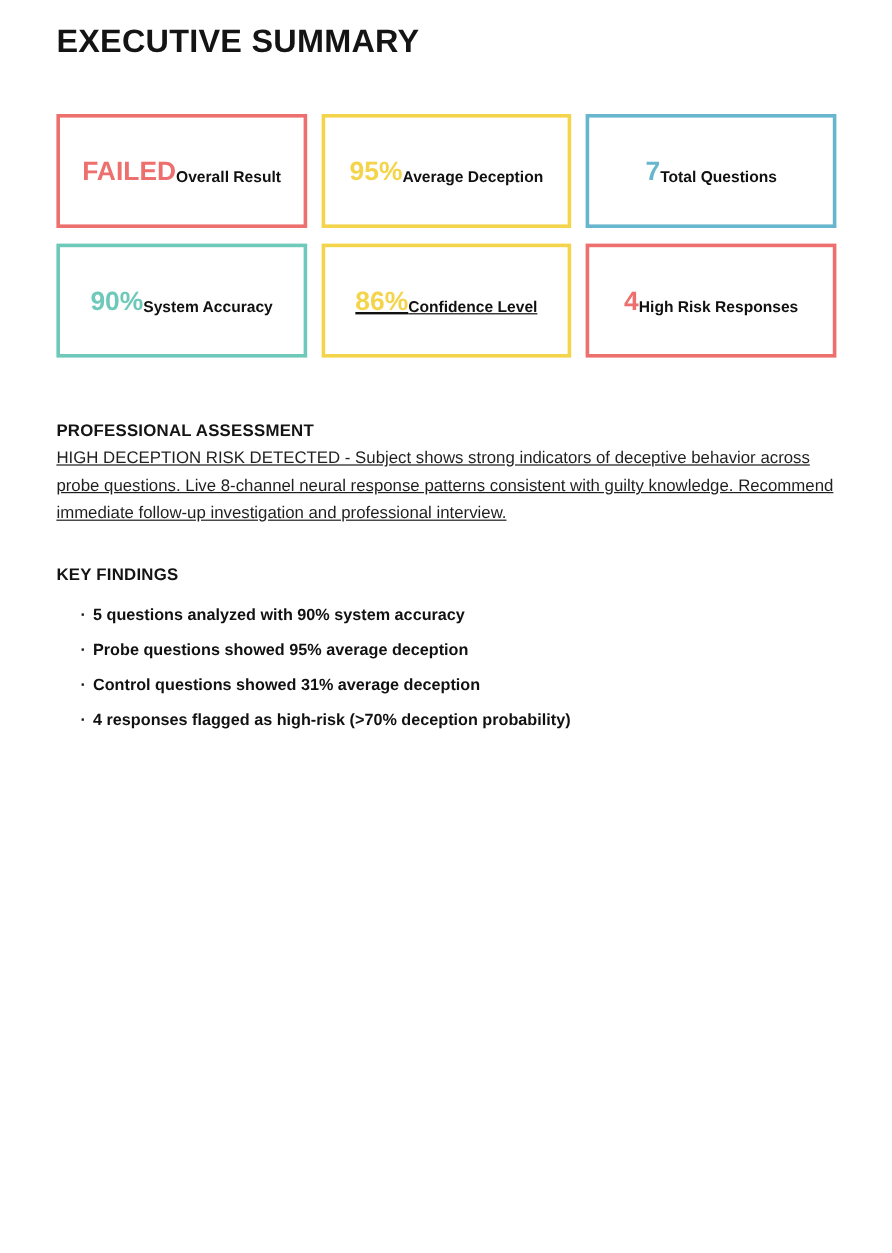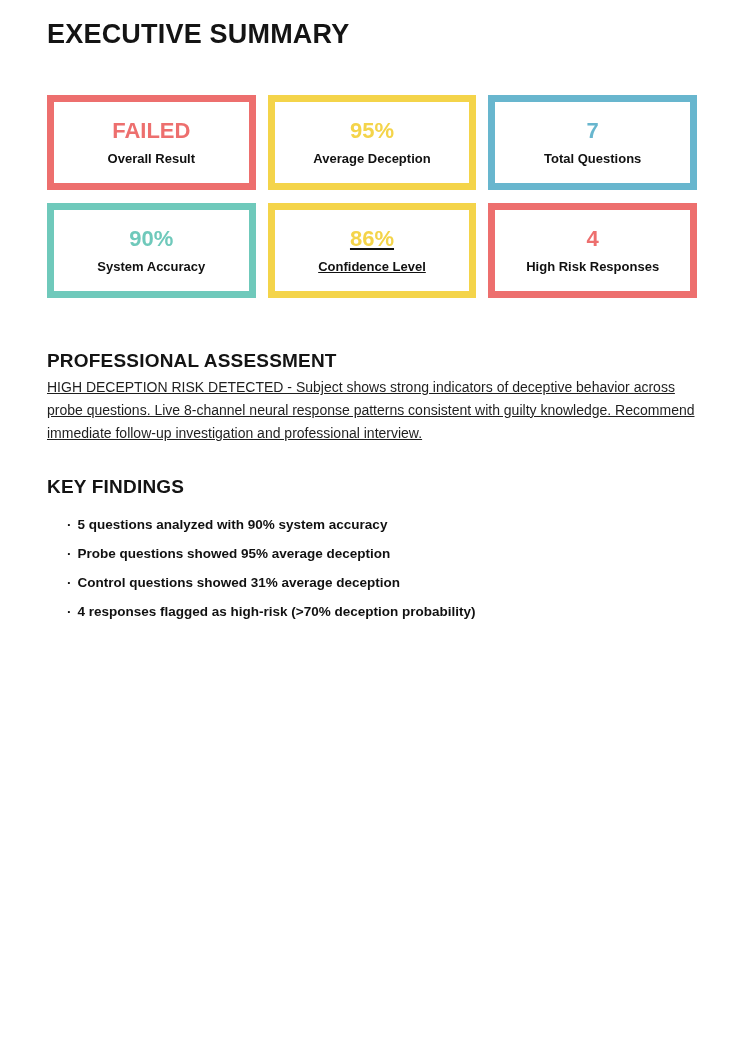--- a/index.html
+++ b/index.html
@@ -27,43 +27,43 @@
   .metrics-grid {
     margin-top: 45px;
     display: grid;
     grid-template-columns: repeat(3, 1fr);
     column-gap: 12px;
     row-gap: 13px;
   }
   .metric-card {
     box-sizing: border-box;
     height: 95px;
-    border: 7px solid #0369a1; 
+    border: 3px solid #0369a1; 
     background: #ffffff;
     display: flex;
-    flex-direction: column;
+    flex-direction: row;
     align-items: center;
     justify-content: center;
     text-align: center;
   }
   .metric-value {
     font-size: 22px;
     font-weight: bold;
     line-height: 1;
   }
   .metric-label {
     margin-top: 10px;
     font-size: 13px;
     font-weight: bold;
     color: #111111;
     line-height: 1;
   }
   .section-heading {
     margin: 0;
-    font-size: 19px;
+    font-size: 14px;
     font-weight: bold;
     color: #141414;
     letter-spacing: 0.2px;
   }
   .assessment-section {
     margin-top: 52px;
   }
   .assessment-body {
     margin: 4px 0 0 0;
     font-size: 14px;

